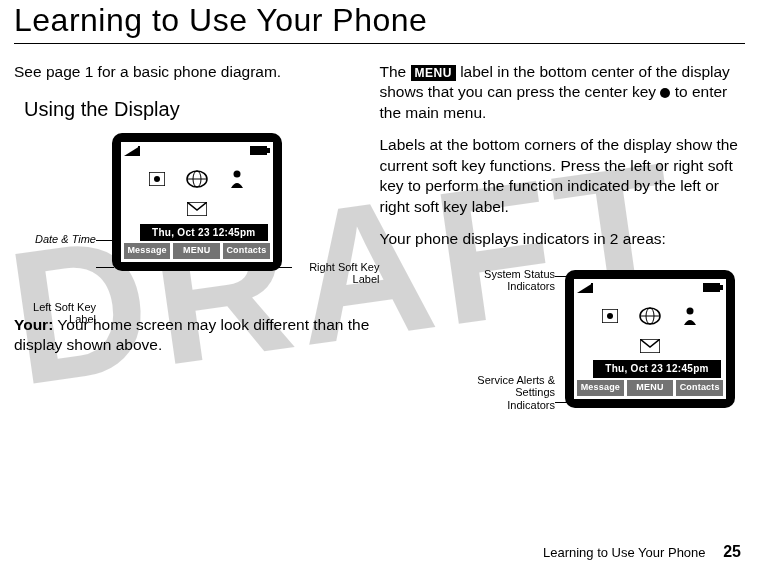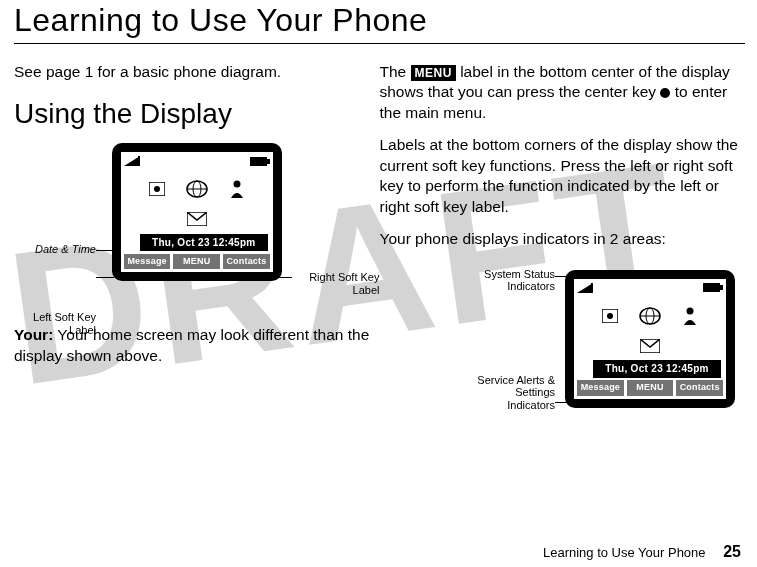--- a/index.html
+++ b/index.html
@@ -51,22 +51,22 @@
     flex: 1 1 0;
     font-size: 15.5px;
     line-height: 1.32;
     font-family: "Helvetica Neue", Arial, sans-serif;
     font-weight: 300;
   }
   .col p { margin: 0 0 12px 0; }
   h2.section {
     font-family: Helvetica, Arial, sans-serif;
     font-weight: 300;
-    font-size: 28px;
-    margin: 14px 0 10px 0;
+    font-size: 20px;
+    margin: 14px 0 10px 10px;
   }
   em.term { font-style: italic; }
   .bold { font-weight: 700; }
   .menu-chip {
     display: inline-block;
     background: #000;
     color: #fff;
     font-weight: 700;
     font-size: 12px;
     padding: 0 4px;

